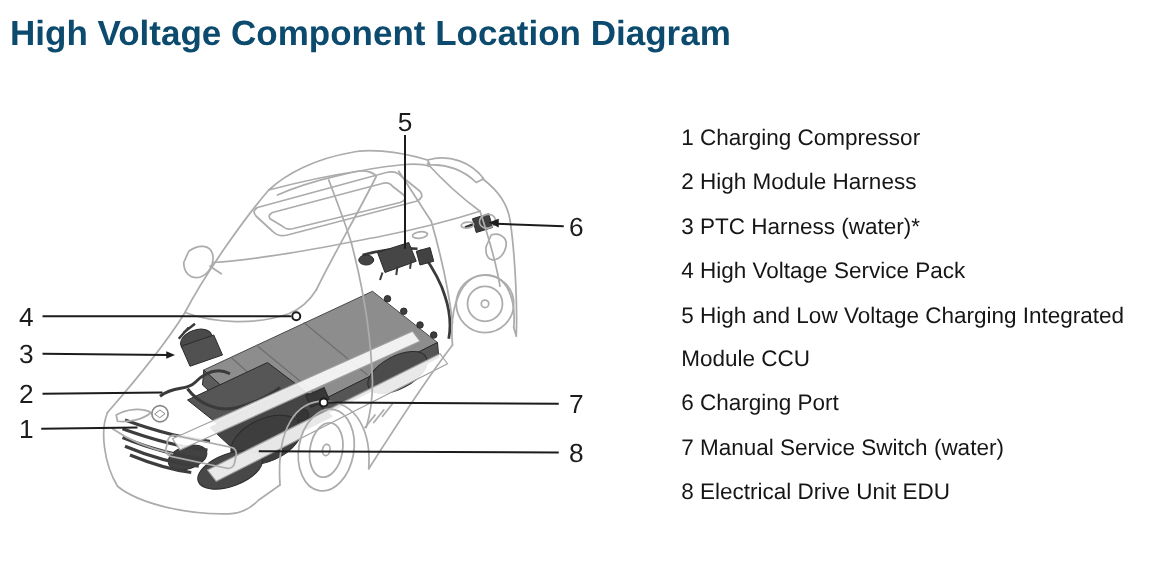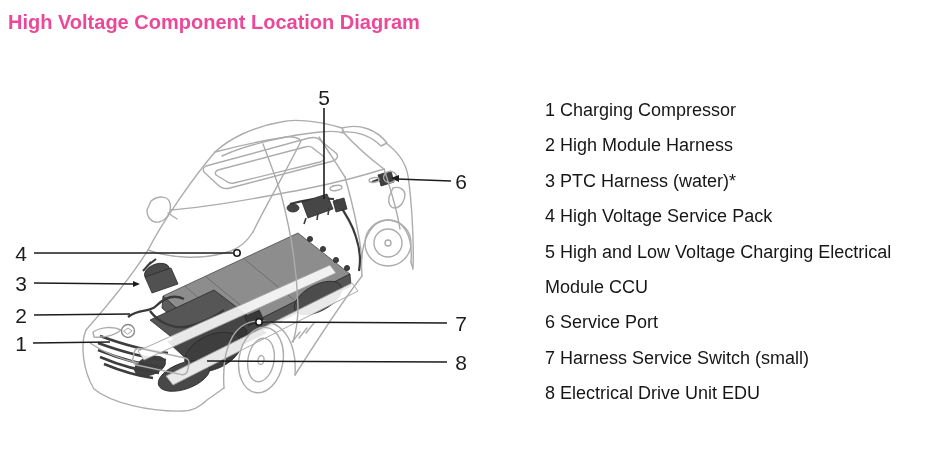--- a/index.html
+++ b/index.html
@@ -6,21 +6,21 @@
   body {
     width:940px; height:465px;
     background:#ffffff;
     font-family:"Liberation Sans", sans-serif;
     position:relative;
     overflow:hidden;
   }
   .page { position:absolute; inset:0; background:#fff; }
   .title {
     position:absolute; left:8px; top:11px;
-    font-size:20px; font-weight:bold; color:#ec4899;
+    font-size:28px; font-weight:bold; color:#0c4a6e;
     white-space:nowrap;
   }
   .diagram-svg {
     position:absolute; left:0; top:80px;
     width:530px; height:385px;
   }
   .legend {
     position:absolute; left:545px; top:93px; width:398px;
     font-size:18px; line-height:35.4px; color:#161616;
   }
@@ -161,19 +161,19 @@
       <text class="callout-num-svg" x="461" y="250.5">7</text>
       <text class="callout-num-svg" x="461" y="289.5">8</text>
     </g>
   </svg>
 
   <div class="legend">
     <div class="legend-item"><span>1</span> <span>Charging Compressor</span></div>
     <div class="legend-item"><span>2</span> <span>High Module Harness</span></div>
     <div class="legend-item"><span>3</span> <span>PTC Harness (water)*</span></div>
     <div class="legend-item"><span>4</span> <span>High Voltage Service Pack</span></div>
-    <div class="legend-item"><span>5</span> <span>High and Low Voltage Charging Electrical Module CCU</span></div>
-    <div class="legend-item"><span>6</span> <span>Service Port</span></div>
-    <div class="legend-item"><span>7</span> <span>Harness Service Switch (small)</span></div>
+    <div class="legend-item"><span>5</span> <span>High and Low Voltage Charging Integrated Module CCU</span></div>
+    <div class="legend-item"><span>6</span> <span>Charging Port</span></div>
+    <div class="legend-item"><span>7</span> <span>Manual Service Switch (water)</span></div>
     <div class="legend-item"><span>8</span> <span>Electrical Drive Unit EDU</span></div>
   </div>
 
 </div>
 
 </body></html>

